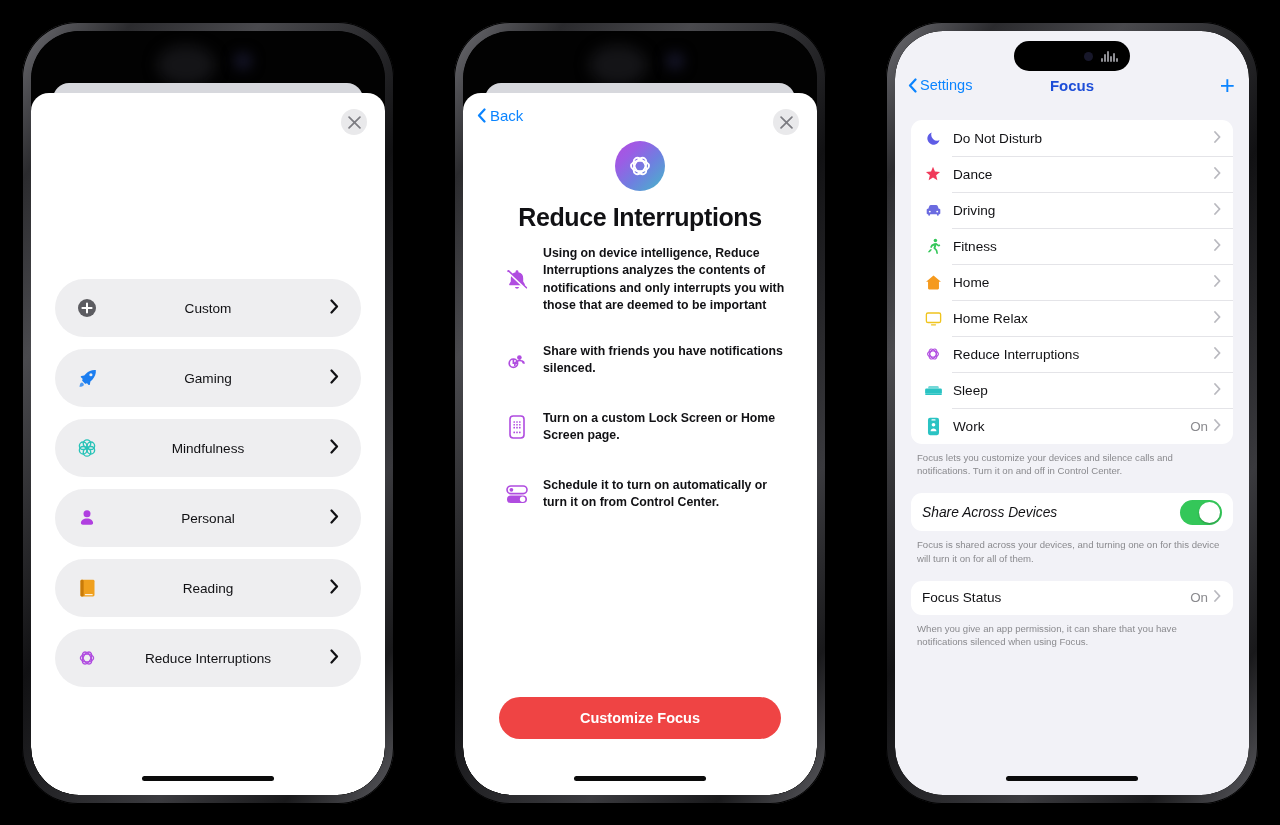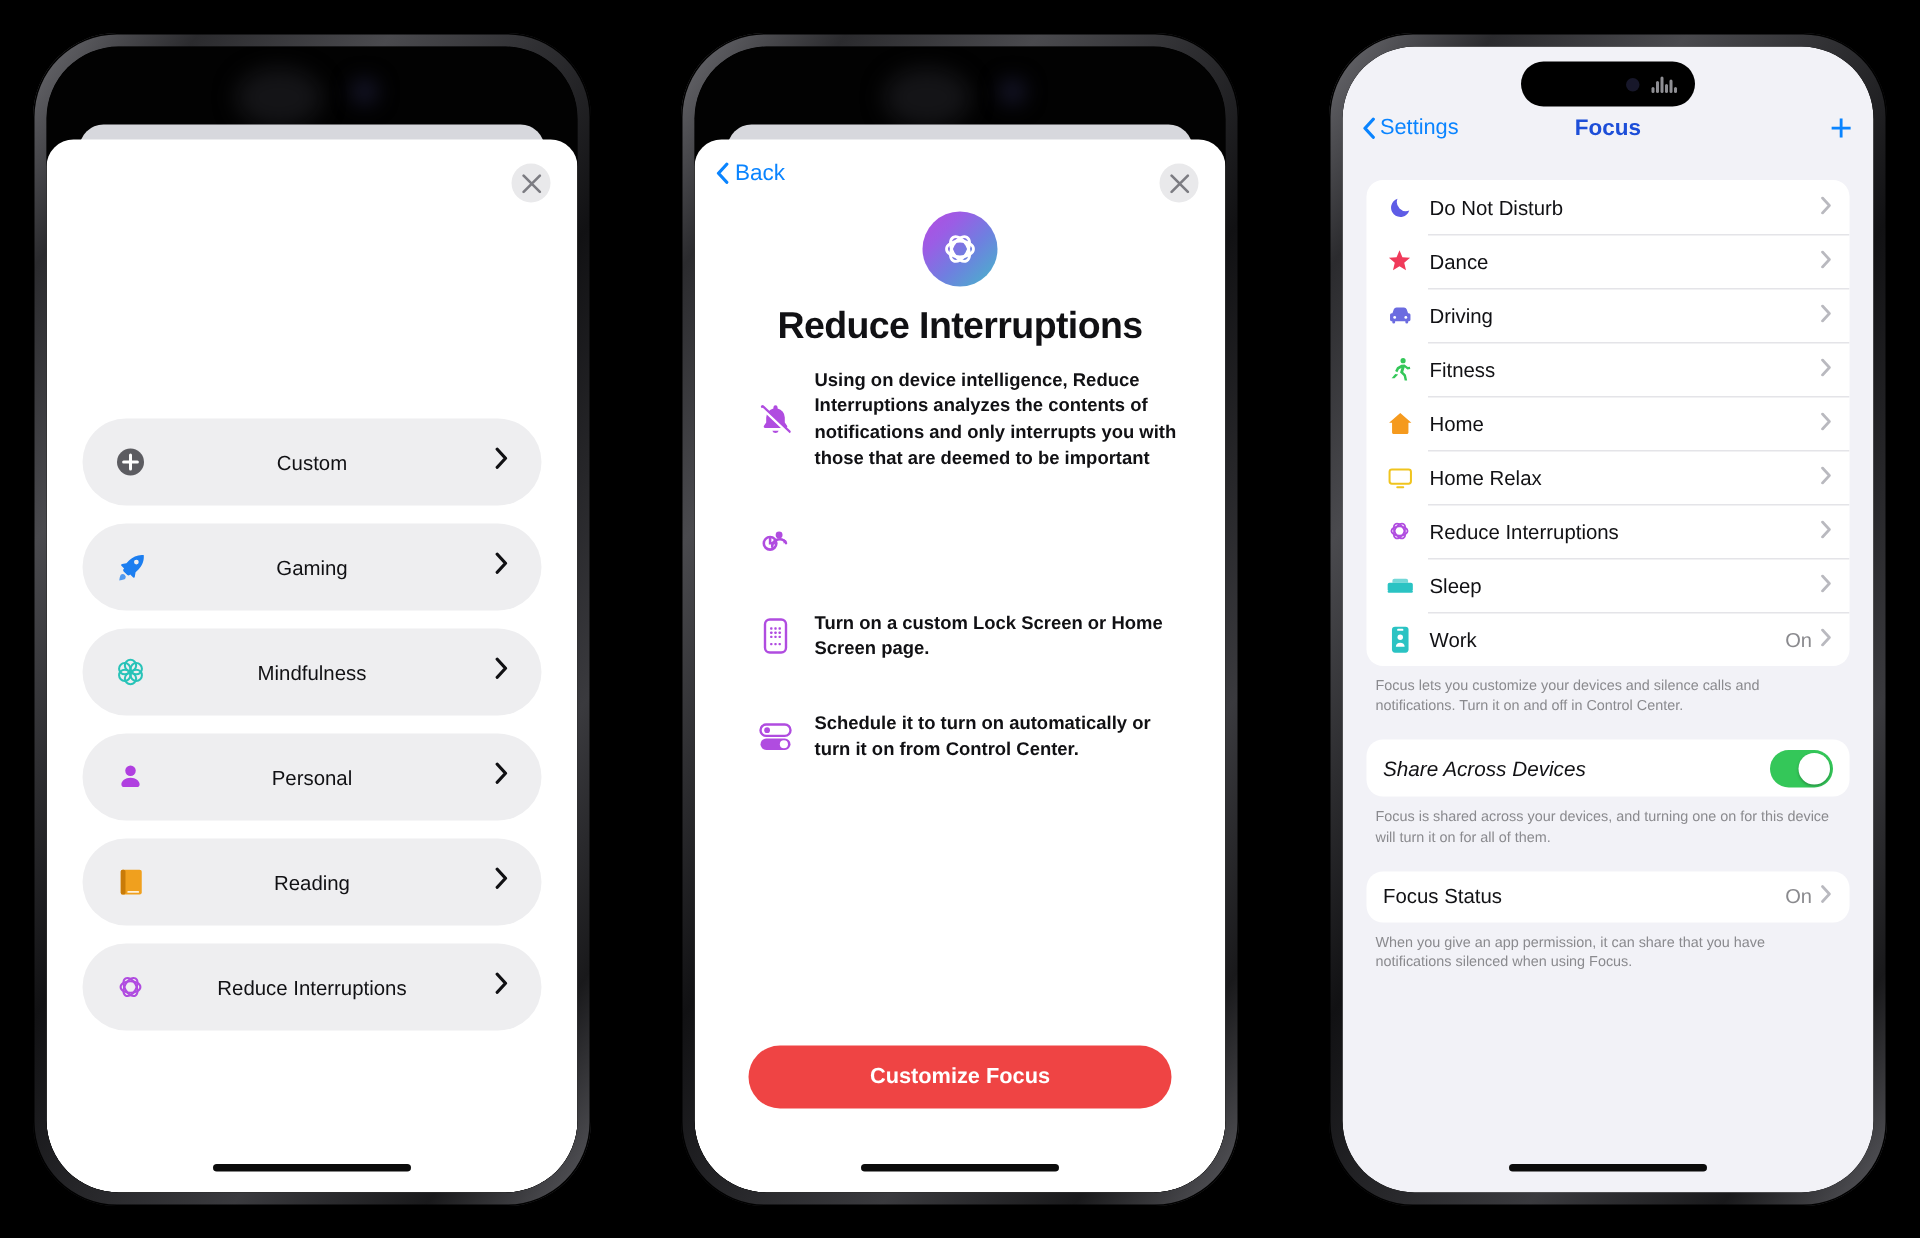--- a/index.html
+++ b/index.html
@@ -418,20 +418,21 @@
             <div class="feature" style="margin-bottom:32px;">
               <span class="f-ico">
                 <svg width="24" height="24" viewBox="0 0 24 24" fill="none" stroke="#b04ce0" stroke-width="1.7">
                   <circle cx="14.4" cy="9.6" r="2.3" fill="#b04ce0" stroke="none"></circle>
                   <path d="M9.8 17.5a4.9 4.9 0 0 1 9.2-2.4" stroke-linecap="round"></path>
                   <circle cx="8.4" cy="15.2" r="4.2"></circle>
                   <path d="M8.4 11.8 V15.2 H11.2" stroke-linecap="round"></path>
                   <path d="M17.6 12.3 l2.1 1.6 -2.4 1.5z" fill="#b04ce0" stroke="none"></path>
                 </svg>
               </span>
+              <span class="f-txt">Share with friends you have notifications silenced.</span>
             </div>
 
             <div class="feature" style="margin-bottom:32px;">
               <span class="f-ico">
                 <svg width="20" height="26" viewBox="0 0 20 26" fill="none" stroke="#b04ce0" stroke-width="1.6">
                   <rect x="3" y="2" width="14" height="22" rx="3.2"></rect>
                   <g fill="#b04ce0" stroke="none">
                     <rect x="6.4" y="7.2" width="1.6" height="1.6" rx=".5"></rect>
                       <rect x="9.2" y="7.2" width="1.6" height="1.6" rx=".5"></rect>
                       <rect x="12" y="7.2" width="1.6" height="1.6" rx=".5"></rect>

